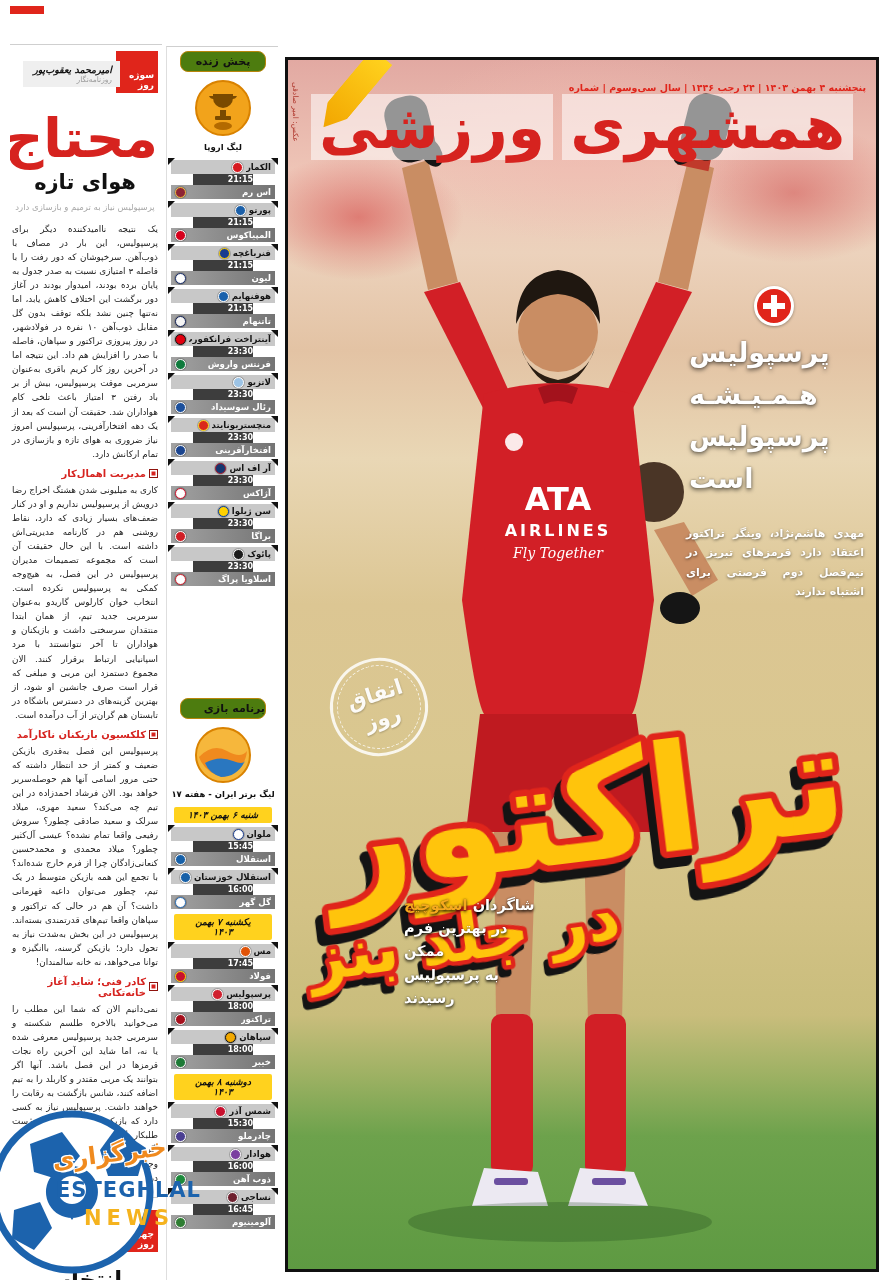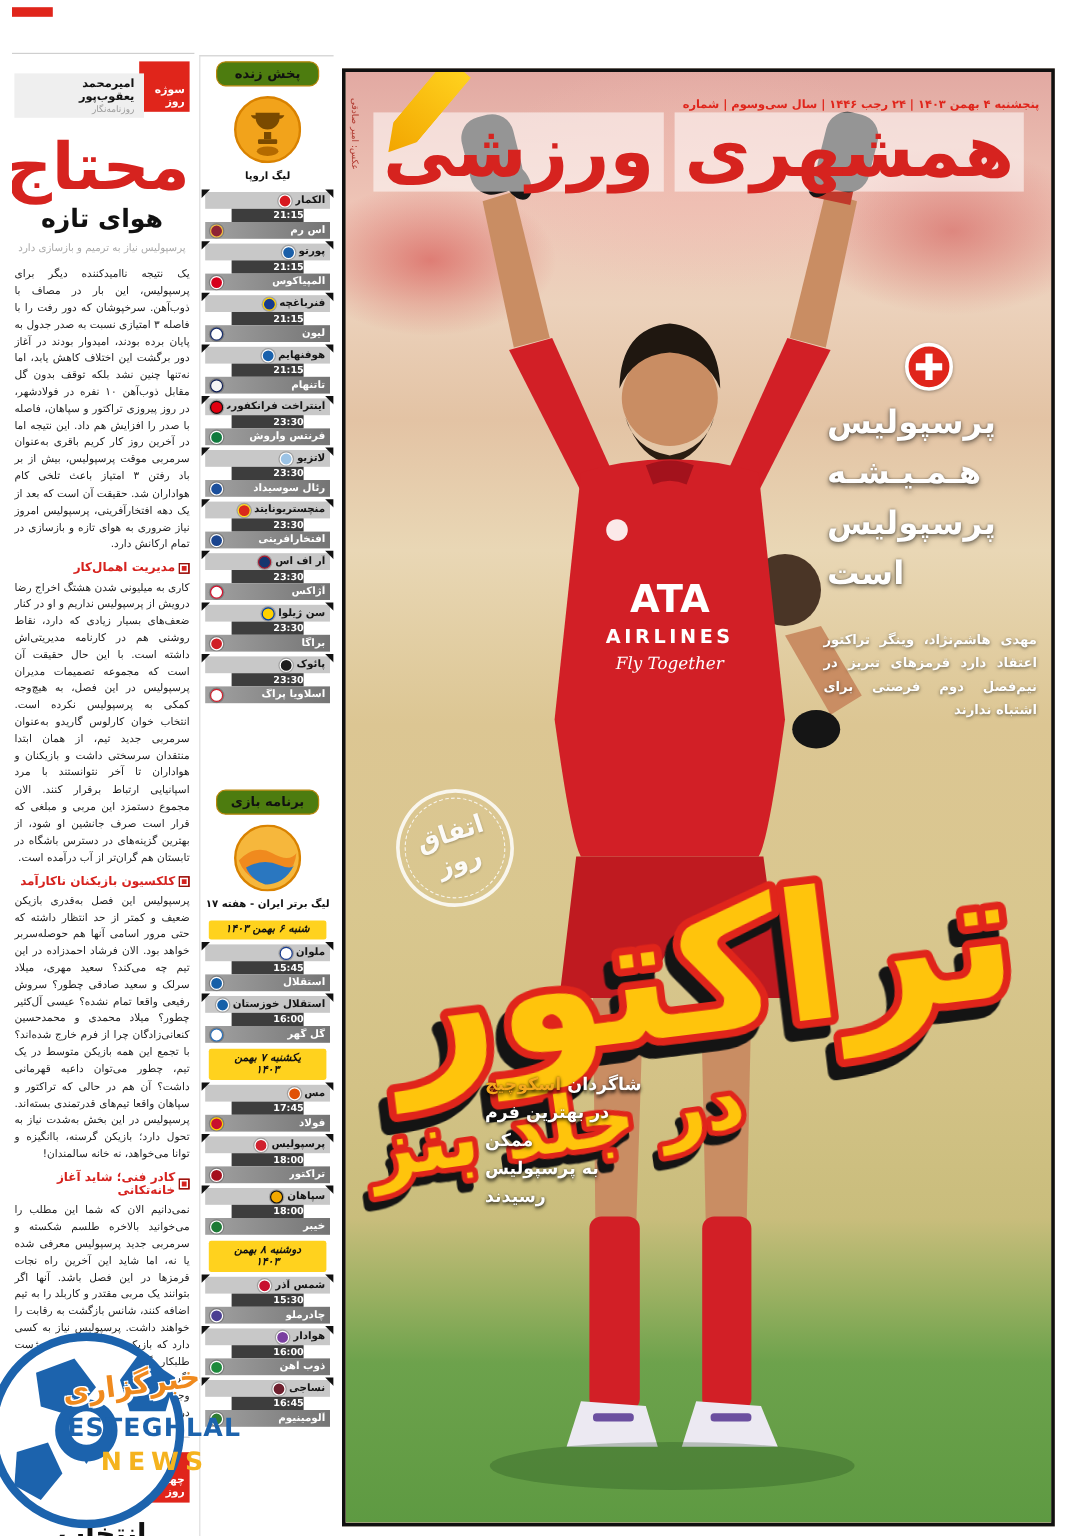--- a/index.html
+++ b/index.html
@@ -11,21 +11,21 @@
   
   .top-red-bar { position:absolute; left:10px; top:6px; width:34px; height:8px; background:#e0251b; }
 
   
   .left-col { position:absolute; left:10px; top:44px; width:152px; height:1236px;
               overflow:hidden; border-top:1px solid #cfcfcf; padding:6px 4px 0 2px; }
   .tag-row { position:relative; height:50px; margin-bottom:6px; }
   .tag-square { position:absolute; right:0; top:0; width:42px; height:42px; background:#e0251b; }
   .tag-square .tag-label { position:absolute; bottom:3px; right:4px; color:#fff; font-size:9px; font-weight:bold; }
   .author-box { position:absolute; right:38px; top:10px; background:#efefef; padding:3px 8px 3px 10px; text-align:right; }
-  .author-name { font-size:9.5px; font-weight:bold; color:#111; display:block; }
+  .author-name { font-size:9.5px; font-weight:bold; color:#111; display:block;font-style:italic; }
   .author-role { font-size:7.5px; color:#9a9a9a; display:block; }
   .a1-headline { font-size:54px; font-weight:bold; color:#d6231f; text-align:center; line-height:1.05; margin:10px 0 2px; }
   .a1-subhead  { font-size:21px; font-weight:bold; color:#111; text-align:center; margin:0 0 8px; }
   .a1-lead { font-size:8.5px; color:#a8a8a8; text-align:center; margin:0 0 10px; }
   .body-text { font-size:8.8px; line-height:1.6; color:#222; text-align:justify; margin:0 0 7px; }
   .subhead3 { color:#d6231f; font-size:10px; font-weight:bold; margin:6px 0 4px; display:flex; align-items:center; gap:3px; }
   .subhead-mark { display:inline-block; width:9px; height:9px; background:#d6231f; border:1px solid #8f120d;
                   box-shadow:inset 0 0 0 1.5px #fff; flex:none; }
   .article-divider { border:none; border-top:1px solid #cccccc; margin:12px 0; }
   .tag-row2 { position:relative; height:52px; margin-bottom:2px; }
@@ -37,21 +37,21 @@
            transform:rotate(-7deg);
            text-shadow:-1px -1px 0 #fff, 1px -1px 0 #fff, -1px 1px 0 #fff, 1px 1px 0 #fff, 2px 2px 0 #fff; }
   .wm-en1 { position:absolute; left:56px; top:86px; color:#1c63ad; font-size:21px; font-weight:bold; letter-spacing:1px; direction:ltr; }
   .wm-en2 { position:absolute; left:84px; top:114px; color:#f5b31e; font-size:21px; font-weight:bold; letter-spacing:5px; direction:ltr; }
 
   
   .mid-col { position:absolute; left:166px; top:46px; width:112px; height:1234px; overflow:hidden;
              border-top:1px solid #cfcfcf; border-left:1px solid #dedede; padding:4px 3px 0 4px; }
   .badge { display:block; width:86px; margin:0 auto 8px; background:#4d7c0f; border:1px solid #b8860b;
            border-radius:8px; text-align:center; font-weight:bold; font-size:11px; color:#111; padding:3px 0; }
-  .badge.program { margin-top:72px; }
+  .badge.program { margin-top:112px;text-align:right; }
   .league-logo-wrap { text-align:center; margin-bottom:8px; }
   .league-logo { width:56px; height:56px; display:inline-block; }
   .league-label { display:block; font-size:8.5px; font-weight:bold; color:#111; margin-top:2px; }
   .fixture { position:relative; margin-bottom:4px; }
   .fixture::before { content:""; position:absolute; top:-2px; right:-3px;
                      border-top:7px solid #111; border-left:7px solid transparent; }
   .fixture::after  { content:""; position:absolute; top:-2px; left:-3px;
                      border-top:7px solid #111; border-right:7px solid transparent; }
   .team-row { height:14px; display:flex; align-items:center; gap:3px; padding:0 4px; }
   .team-row.home { background:#c8c8c8; color:#151515; }

